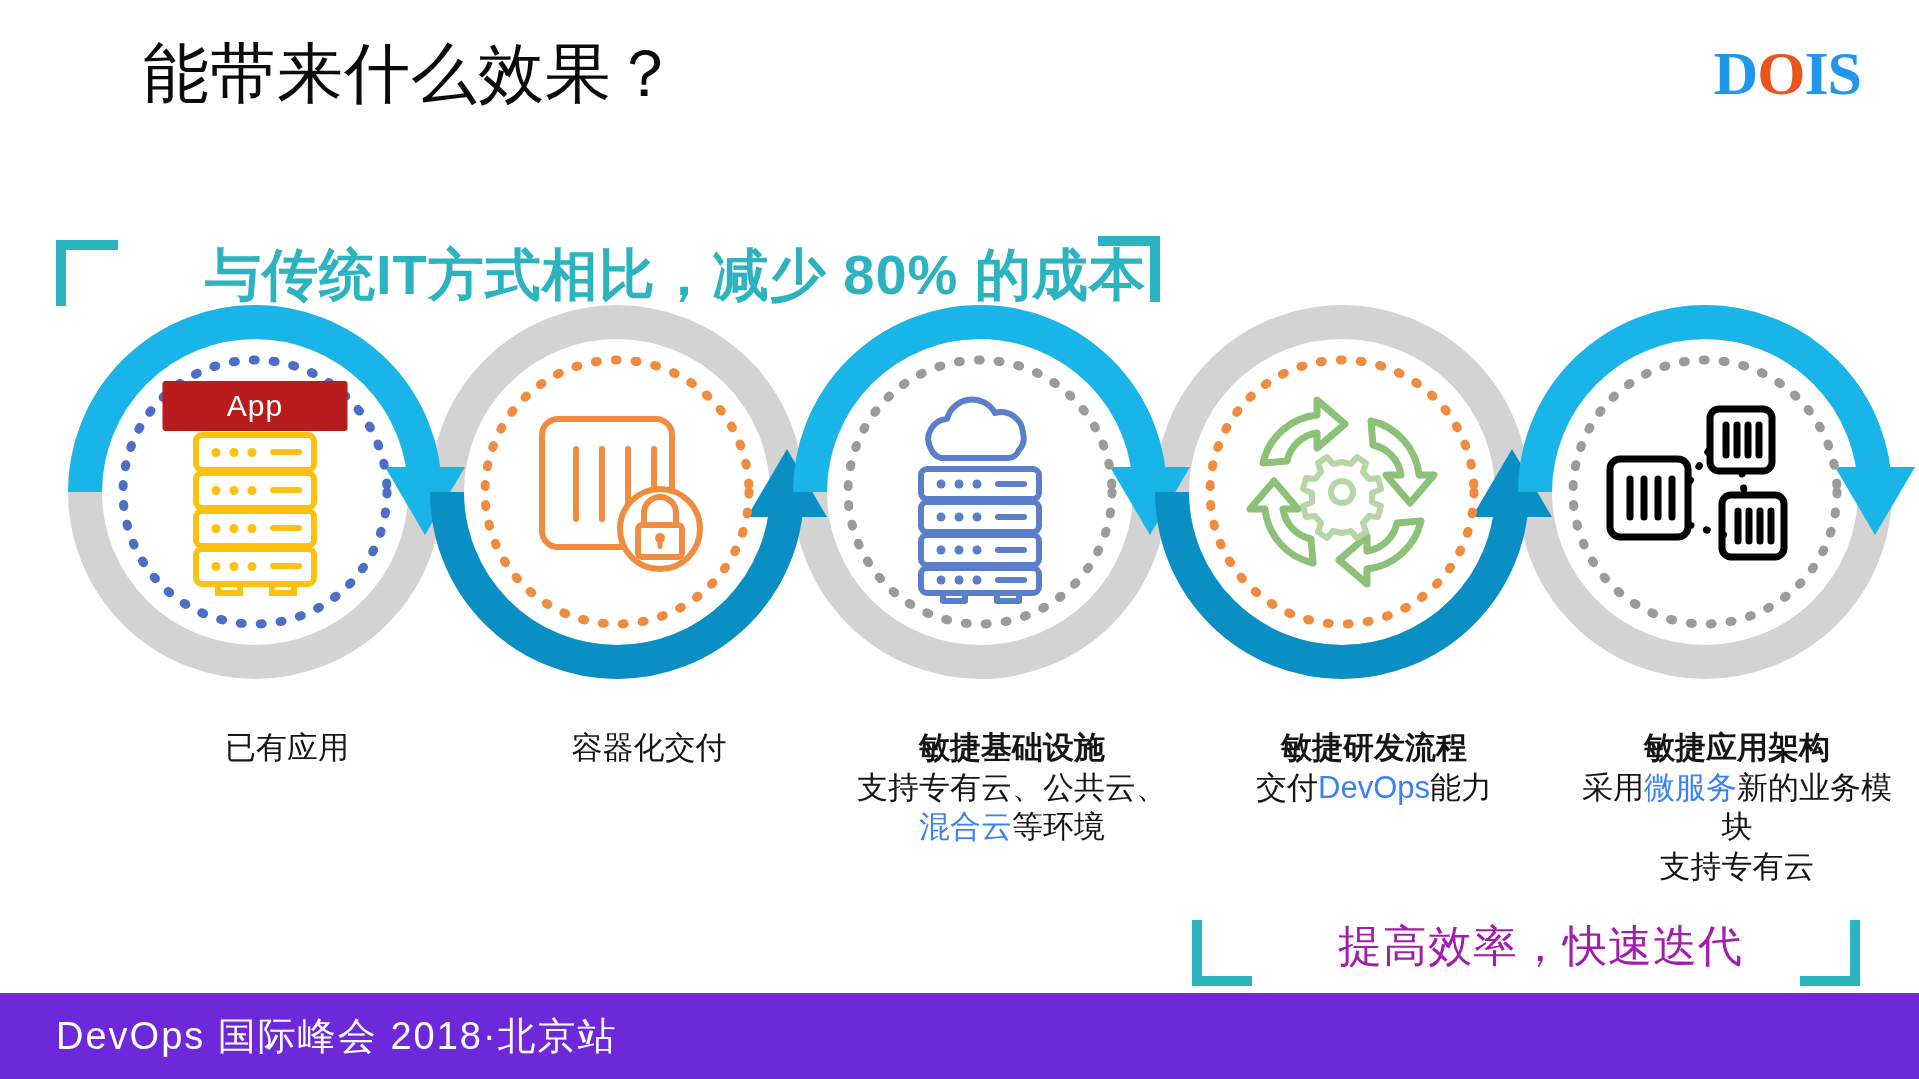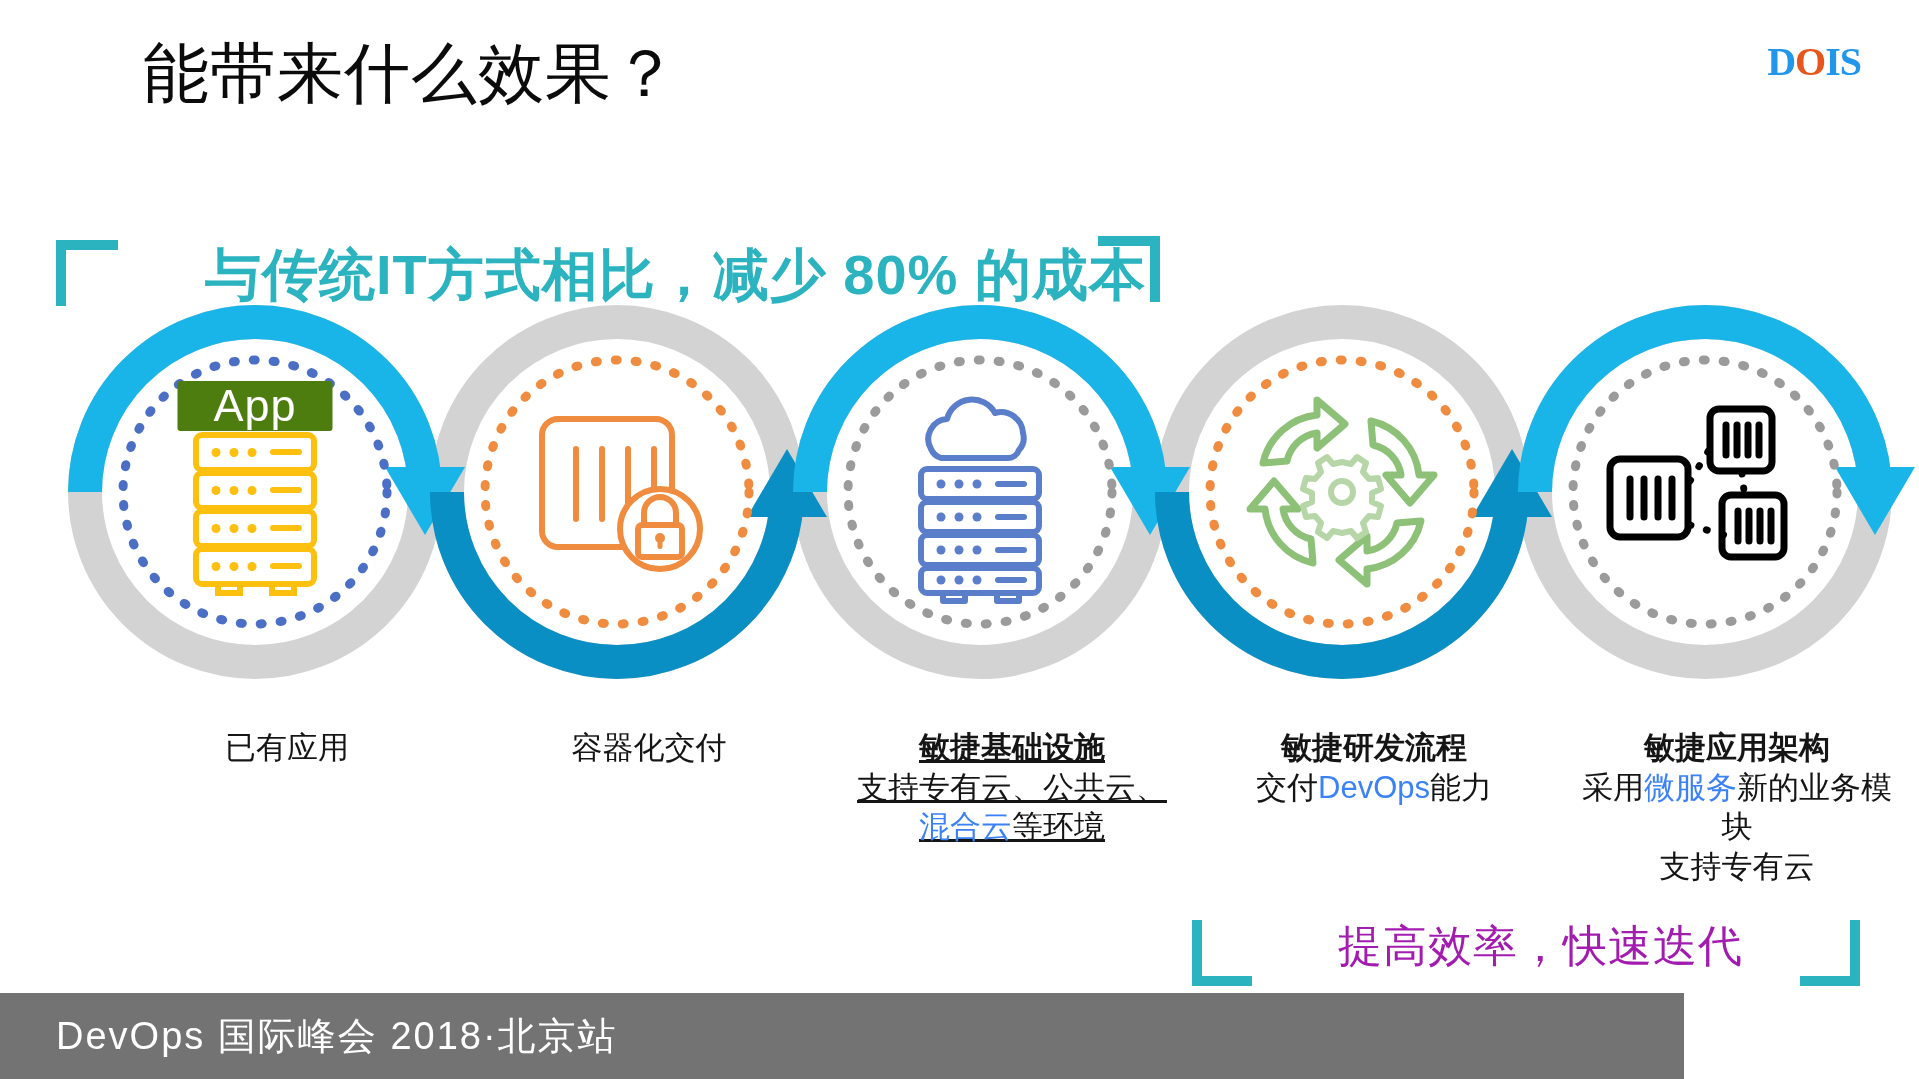--- a/index.html
+++ b/index.html
@@ -14,21 +14,21 @@
   
   .page-title{
     position:absolute;left:143px;top:36px;
     font-size:66px;line-height:1.15;
     font-weight:500;color:#0b0b0b;
     letter-spacing:1px;white-space:nowrap;
   }
   .logo{
     position:absolute;right:58px;top:42px;
     font-family:"Liberation Serif","DejaVu Serif",serif;
-    font-size:40px;font-weight:bold;letter-spacing:-1px;
+    font-size:62px;font-weight:bold;letter-spacing:-1px;
     line-height:1;
   }
   .logo .l-d,.logo .l-is{color:#2196eb;}
   .logo .l-o{color:#e8551d;}
 
   
   .callout-top{
     position:absolute;left:205px;top:238px;
     font-size:56px;font-weight:bold;color:#2bb3c0;
     white-space:nowrap;letter-spacing:1px;
@@ -59,38 +59,38 @@
 
   
   .chain{position:absolute;left:0;top:285px;width:1919px;height:415px;}
 
   
   .icon-layer{position:absolute;left:0;top:285px;width:1919px;height:415px;}
   .icon-slot{position:absolute;width:230px;height:230px;top:92px;}
   .icon-slot svg{width:100%;height:100%;display:block;}
   .app-badge{
     position:absolute;left:50%;transform:translateX(-50%);
-    top:4px;width:155px;height:50px;background:#4d7c0f;
-    border-radius:3px;color:#ffffff;font-size:45px;
+    top:4px;width:185px;height:50px;background:#b91c1c;
+    border-radius:3px;color:#ffffff;font-size:30px;
     display:flex;align-items:center;justify-content:center;
     letter-spacing:1px;
   }
 
   
   .captions{position:absolute;left:0;top:728px;width:1919px;height:160px;margin-left:32px;}
   .caption{position:absolute;width:330px;text-align:center;
            font-size:31px;line-height:1.28;color:#151515;}
   .caption .ttl{font-weight:bold;display:block;}
   .caption .ln{display:block;}
   .hl{color:#3b82f6;}
 
   
   .footer{
-    position:absolute;left:0;bottom:0;width:1684px;height:86px;
-    background:#737373;
+    position:absolute;left:0;bottom:0;width:1919px;height:86px;
+    background:#6d28d9;
   }
   .footer-text{
     position:absolute;left:56px;top:50%;transform:translateY(-50%);
     color:#ffffff;font-size:38px;letter-spacing:2px;white-space:nowrap;
   }
 </style>
 </head>
 <body>
 
 <div class="slide">
@@ -308,21 +308,21 @@
   <div class="captions">
 
     <div class="caption" style="left:90px;">
       <span class="ln">已有应用</span>
     </div>
 
     <div class="caption" style="left:452px;">
       <span class="ln">容器化交付</span>
     </div>
 
-    <div class="caption" style="left:815px;text-decoration:underline;">
+    <div class="caption" style="left:815px;">
       <span class="ttl">敏捷基础设施</span>
       <span class="ln">支持专有云、公共云、</span>
       <span class="ln"><span class="hl">混合云</span><span>等环境</span></span>
     </div>
 
     <div class="caption" style="left:1177px;">
       <span class="ttl">敏捷研发流程</span>
       <span class="ln"><span>交付</span><span class="hl">DevOps</span><span>能力</span></span>
     </div>
 

